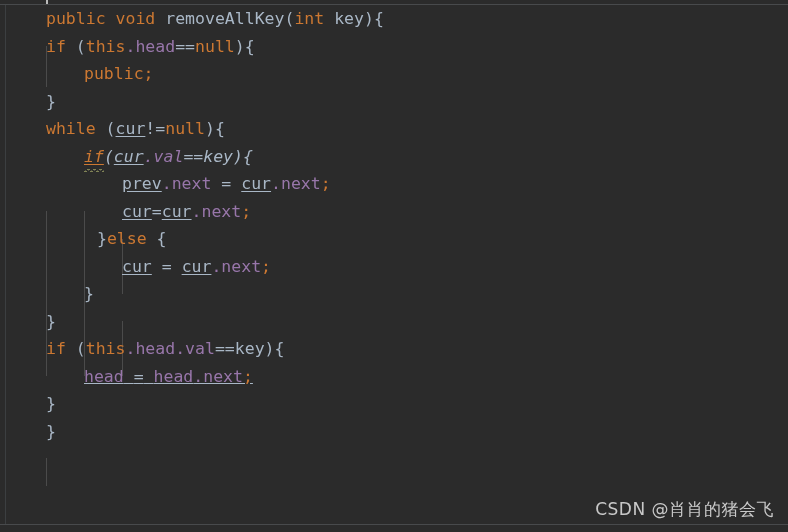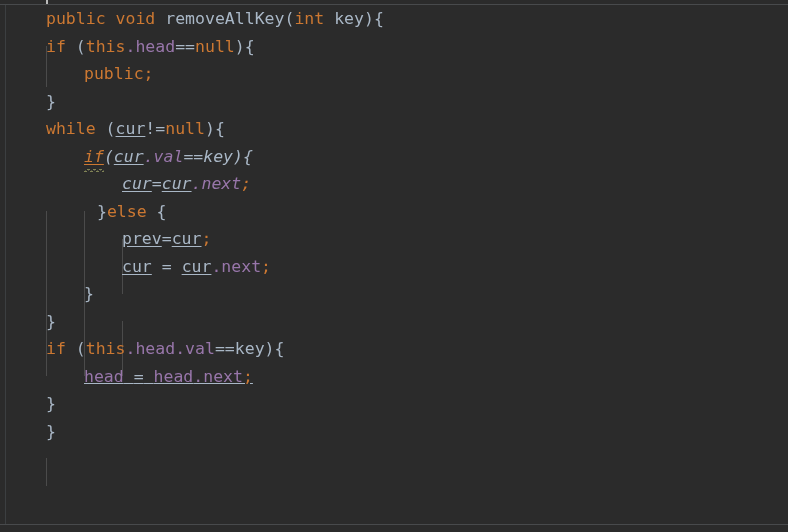--- a/index.html
+++ b/index.html
@@ -155,37 +155,38 @@
     <div class="line"><span class="txt" style="left:84px;"><span class="kw">public</span><span class="semi">;</span></span></div>
 
     <div class="line"><span class="txt"><span class="pun">}</span></span></div>
 
 
 
     <div class="line"><span class="txt"><span class="kw">while</span><span class="pun"> (</span><span class="var">cur</span><span class="op">!=</span><span class="kw">null</span><span class="pun">){</span></span></div>
 
     <div class="line"><span class="txt" style="left:84px;font-style:italic;"><span class="kw squiggle">if</span><span class="pun">(</span><span class="var">cur</span><span class="fld">.val</span><span class="op">==</span><span class="typ">key</span><span class="pun">){</span></span></div>
 
+    <div class="line"><span class="txt" style="left:122px;"><span class="var">prev</span><span class="fld">.next</span><span class="pun"> </span><span class="op">=</span><span class="pun"> </span><span class="var">cur</span><span class="fld">.next</span><span class="semi">;</span></span></div>
 
-    <div class="line"><span class="txt" style="left:122px;font-style:italic;"><span class="var">cur</span><span class="op">=</span><span class="var">cur</span><span class="fld">.next</span><span class="semi">;</span></span></div>
+    <div class="line"><span class="txt" style="left:122px;"><span class="var">cur</span><span class="op">=</span><span class="var">cur</span><span class="fld">.next</span><span class="semi">;</span></span></div>
 
     <div class="line"><span class="txt" style="left:84px;margin-left:13px;"><span class="pun">}</span><span class="kw">else</span><span class="pun"> {</span></span></div>
 
-    <div class="line"><span class="txt" style="left:122px;"><span class="var">prev</span><span class="op">=</span><span class="var">cur</span><span class="semi">;</span></span></div>
 
     <div class="line"><span class="txt" style="left:122px;"><span class="var">cur</span><span class="pun"> </span><span class="op">=</span><span class="pun"> </span><span class="var">cur</span><span class="fld">.next</span><span class="semi">;</span></span></div>
 
     <div class="line"><span class="txt" style="left:84px;"><span class="pun">}</span></span></div>
 
     <div class="line"><span class="txt"><span class="pun">}</span></span></div>
 
     <div class="line"><span class="txt"><span class="kw">if</span><span class="pun"> (</span><span class="kw">this</span><span class="fld">.head</span><span class="fld">.val</span><span class="op">==</span><span class="typ">key</span><span class="pun">){</span></span></div>
 
     <div class="line"><span class="txt" style="left:84px;text-decoration:underline;"><span class="fld">head</span><span class="pun"> </span><span class="op">=</span><span class="pun"> </span><span class="fld">head</span><span class="fld">.next</span><span class="semi">;</span></span></div>
 
     <div class="line"><span class="txt"><span class="pun">}</span></span></div>
 
     <div class="line"><span class="txt"><span class="pun">}</span></span></div>
 
   </div>
 
+  <div id="watermark">CSDN @肖肖的猪会飞</div>
 
 </div>
 
 </body></html>

